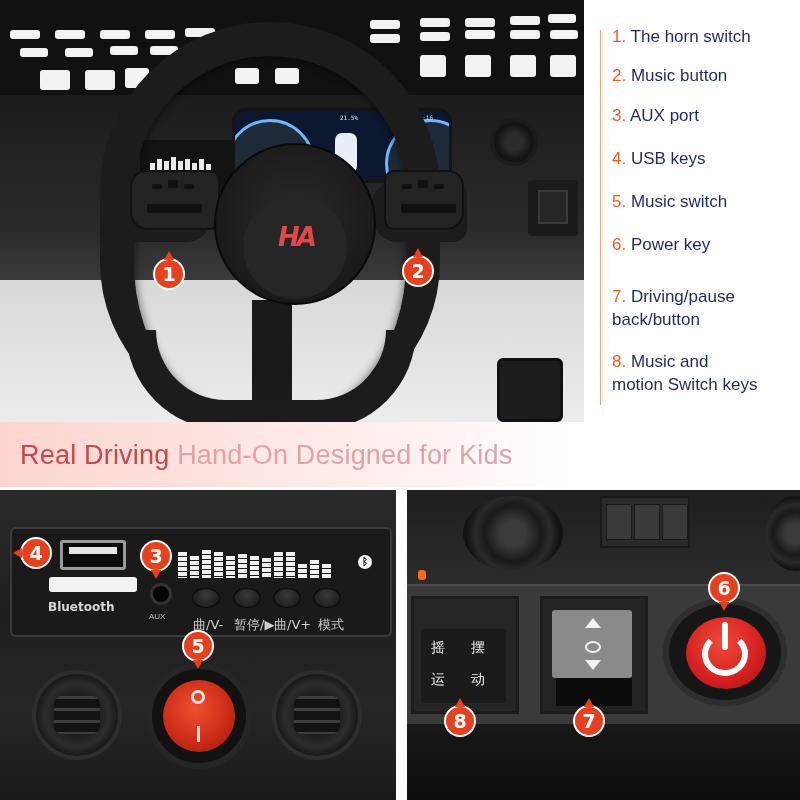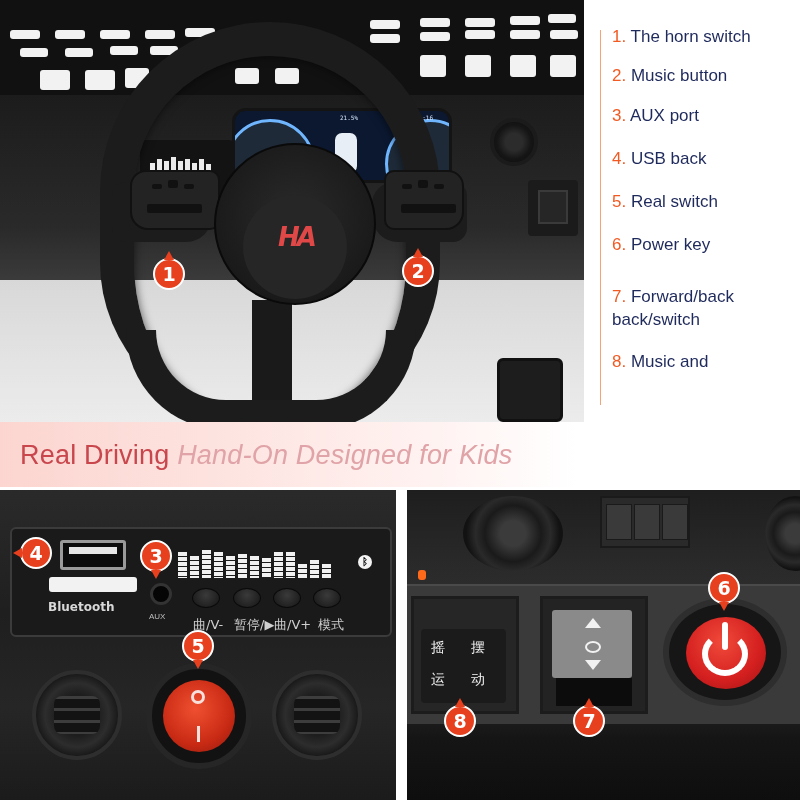--- a/index.html
+++ b/index.html
@@ -93,21 +93,21 @@
   .legend-item { position: absolute; left: 612px; font-size: 17px; color: #1f2a5c; line-height: 23px; }
   .legend-item .num { color: #f25a22; }
 
   
   .banner {
     position: absolute; left: 0; top: 422px; width: 800px; height: 65px;
     background: linear-gradient(90deg, #fcd5d0 0%, #fde2de 25%, #fff3f2 55%, #ffffff 72%);
   }
   .banner-title { position: absolute; left: 20px; top: 440px; font-size: 27px; letter-spacing: 0.2px; }
   .banner-title .strong { color: #c8464c; }
-  .banner-title .soft { color: #e0a3a7; font-style: italic; }
+  .banner-title .soft { color: #e0a3a7; }
 
   
   .bl-photo { position: absolute; left: 0; top: 490px; width: 396px; height: 310px;
     background: linear-gradient(180deg,#2a2a2a,#1f1f1f 40%,#262626 70%,#1b1b1b); overflow: hidden; }
   .mp3-panel { position: absolute; left: 10px; top: 527px; width: 382px; height: 110px;
     background: #1a1a1a; border: 2px solid #3b3b3b; border-radius: 6px; }
   .usb-port { position: absolute; left: 60px; top: 540px; width: 66px; height: 30px; background: #0c0c0c; border: 3px solid #9a9a9a; border-radius: 3px; }
   .usb-port::after { content: ""; position: absolute; left: 6px; top: 4px; width: 48px; height: 7px; background: #e6e6e6; }
   .label-strip { position: absolute; left: 49px; top: 577px; width: 88px; height: 15px; background: #f2f2f2; border-radius: 3px; }
   .bt-text { position: absolute; left: 48px; top: 600px; font-size: 12px; font-weight: bold; color: #d8d8d8; font-family: "DejaVu Sans", sans-serif; }
@@ -251,34 +251,35 @@
 <div class="legend-item" style="top:25px">
   <span class="num">1.</span> <span>The horn switch</span>
 </div>
 <div class="legend-item" style="top:64px">
   <span class="num">2.</span> <span>Music button</span>
 </div>
 <div class="legend-item" style="top:104px">
   <span class="num">3.</span> <span>AUX port</span>
 </div>
 <div class="legend-item" style="top:147px">
-  <span class="num">4.</span> <span>USB back</span>
+  <span class="num">4.</span> <span>USB keys</span>
 </div>
 <div class="legend-item" style="top:190px">
-  <span class="num">5.</span> <span>Real switch</span>
+  <span class="num">5.</span> <span>Music switch</span>
 </div>
 <div class="legend-item" style="top:233px">
   <span class="num">6.</span> <span>Power key</span>
 </div>
 <div class="legend-item" style="top:285px">
-  <span class="num">7.</span> <span>Forward/back</span><br>
-  <span>back/switch</span>
+  <span class="num">7.</span> <span>Driving/pause</span><br>
+  <span>back/button</span>
 </div>
 <div class="legend-item" style="top:350px">
   <span class="num">8.</span> <span>Music and</span><br>
+  <span>motion Switch keys</span>
 </div>
 
 <div class="banner"></div>
 <div class="banner-title">
   <span class="strong">Real Driving</span>
   <span class="soft">Hand-On Designed for Kids</span>
 </div>
 
 <div class="bl-photo"></div>
 <div class="mp3-panel"></div>

